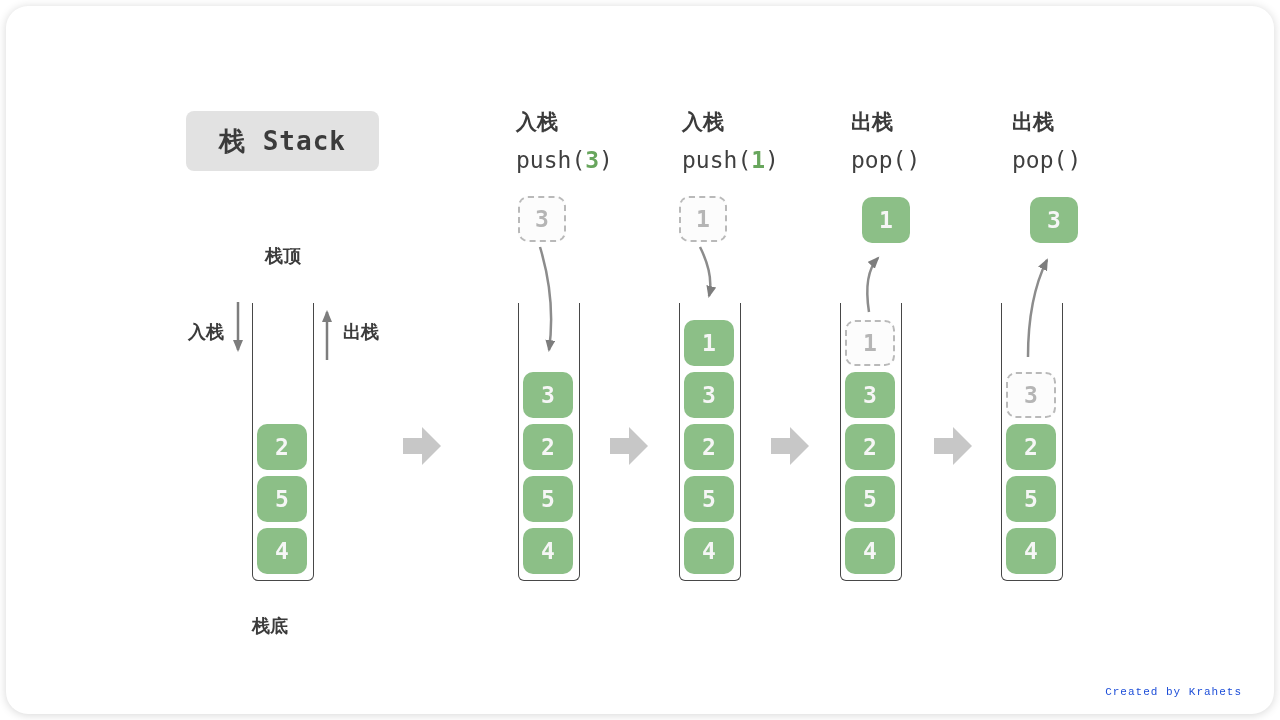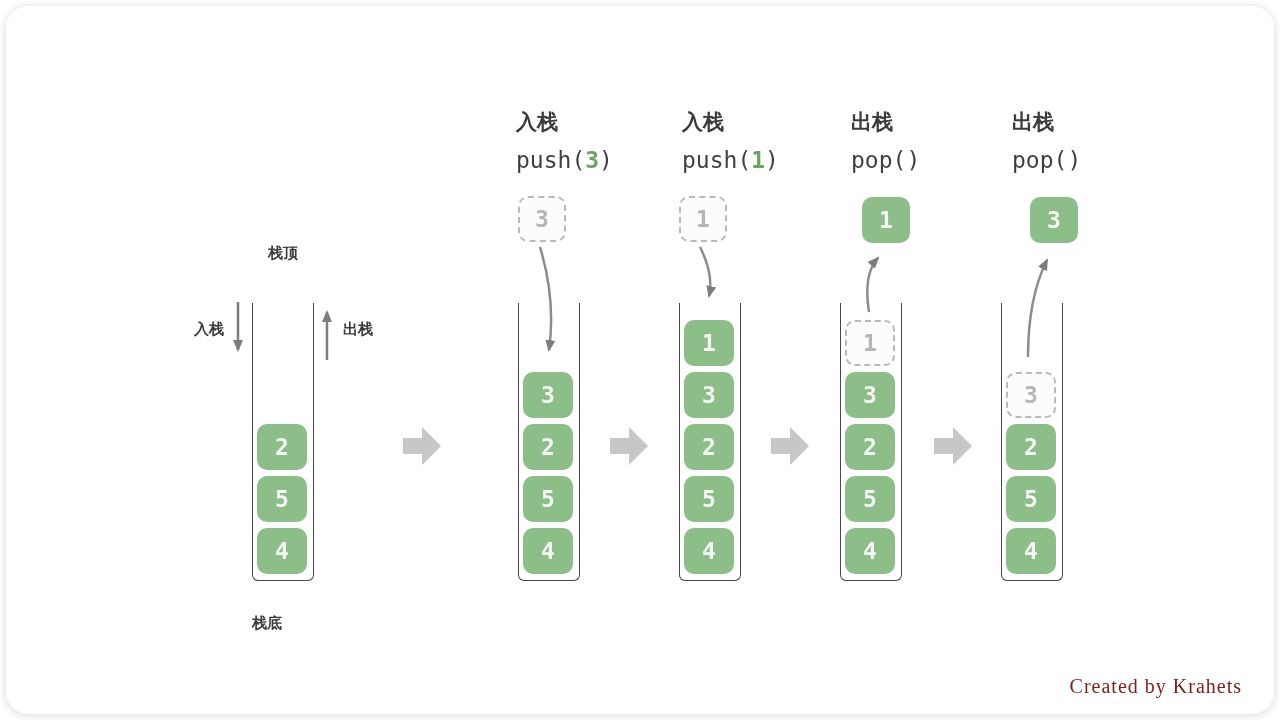--- a/index.html
+++ b/index.html
@@ -9,21 +9,21 @@
   .canvas{position:absolute;left:-6px;top:-6px;width:1280px;height:720px;}
 
   .overlay{position:absolute;left:0;top:0;pointer-events:none;}
 
   .title-box{position:absolute;left:186px;top:111px;width:193px;height:60px;
              background:var(--title-box-bg,#e2e2e2);border-radius:8px;
              display:flex;align-items:center;justify-content:center;}
   .title-box span{font-family:"DejaVu Sans Mono",monospace;font-weight:bold;
                   font-size:26px;color:var(--text-dark,#3b3b3b);letter-spacing:1px;}
 
-  .lbl{position:absolute;font-weight:bold;font-size:15px;color:var(--text-dark,#3b3b3b);}
+  .lbl{position:absolute;font-weight:bold;font-size:18px;color:var(--text-dark,#3b3b3b);}
   .top-label{left:252px;top:244px;width:62px;text-align:center;}
   .bottom-label{left:252px;top:614px;width:62px;text-align:left;}
   .push-side-label{left:160px;top:320px;width:64px;text-align:right;}
   .pop-side-label{left:343px;top:320px;}
 
   .op{position:absolute;top:108px;}
   .op-name{font-weight:bold;font-size:21px;color:var(--text-dark,#3b3b3b);margin-bottom:11px;}
   .op-code{font-family:"DejaVu Sans Mono",monospace;font-size:23px;color:#3f3f3f;}
   .op-code .arg{color:var(--code-arg-green,#68a65d);font-weight:bold;}
 
@@ -32,22 +32,22 @@
          border-bottom:1.5px solid #474747;border-radius:0 0 6px 6px;box-sizing:border-box;}
 
   .cell{position:absolute;width:50px;height:46px;border-radius:10px;box-sizing:border-box;
         background:var(--element-green,#8cbf87);color:#f6f6f6;
         font-family:"DejaVu Sans Mono",monospace;font-weight:bold;font-size:23px;
         display:flex;align-items:center;justify-content:center;}
   .frame .cell{left:4px;}
   .cell.ghost{background:#fcfcfc;border:2px dashed var(--ghost-gray,#b9b9b9);color:#b5b5b5;}
   .cell.float{width:48px;}
 
-  .credit{position:absolute;right:38px;bottom:22px;font-family:Liberation Serif, serif;
-          font-size:20px;color:#7f1d1d;letter-spacing:1px;}
+  .credit{position:absolute;right:38px;bottom:22px;font-family:Liberation Mono, monospace;
+          font-size:11px;color:#1d4ed8;letter-spacing:1px;}
 </style>
 </head>
 <body style="--element-green: #8cbf87; --code-arg-green: #68a65d; --ghost-gray: #b9b9b9; --flow-arrow-gray: #c7c7c7; --curve-arrow-gray: #8c8c8c; --title-box-bg: #e2e2e2; --text-dark: #3b3b3b;">
 
 <div class="card">
 <div class="canvas">
 
   <svg class="overlay" width="1280" height="720" viewBox="0 0 1280 720">
     <defs>
       <marker id="ah" markerUnits="userSpaceOnUse" markerWidth="14" markerHeight="12" refX="10" refY="5" orient="auto">
@@ -62,20 +62,23 @@
     <path d="M 700 247 Q 714 275 709 296" fill="none" stroke="#8c8c8c" stroke-width="2.5" marker-end="url(#ah)"></path>
     <path d="M 869 312 Q 863 274 878 258" fill="none" stroke="#8c8c8c" stroke-width="2.5" marker-end="url(#ah)"></path>
     <path d="M 1028 357 Q 1028 298 1047 260" fill="none" stroke="#8c8c8c" stroke-width="2.5" marker-end="url(#ah)"></path>
 
     <polygon points="403,438 422,438 422,427 441,446 422,465 422,454 403,454" fill="#c7c7c7"></polygon>
     <polygon points="610,438 629,438 629,427 648,446 629,465 629,454 610,454" fill="#c7c7c7"></polygon>
     <polygon points="771,438 790,438 790,427 809,446 790,465 790,454 771,454" fill="#c7c7c7"></polygon>
     <polygon points="934,438 953,438 953,427 972,446 953,465 953,454 934,454" fill="#c7c7c7"></polygon>
   </svg>
 
+  <div class="title-box">
+    <span>栈 Stack</span>
+  </div>
 
   <div class="lbl top-label">栈顶</div>
   <div class="lbl bottom-label">栈底</div>
   <div class="lbl push-side-label">入栈</div>
   <div class="lbl pop-side-label">出栈</div>
 
   <div class="op" style="left:516px">
     <div class="op-name">入栈</div>
     <div class="op-code"><span>push(</span><span class="arg">3</span><span>)</span></div>
   </div>

